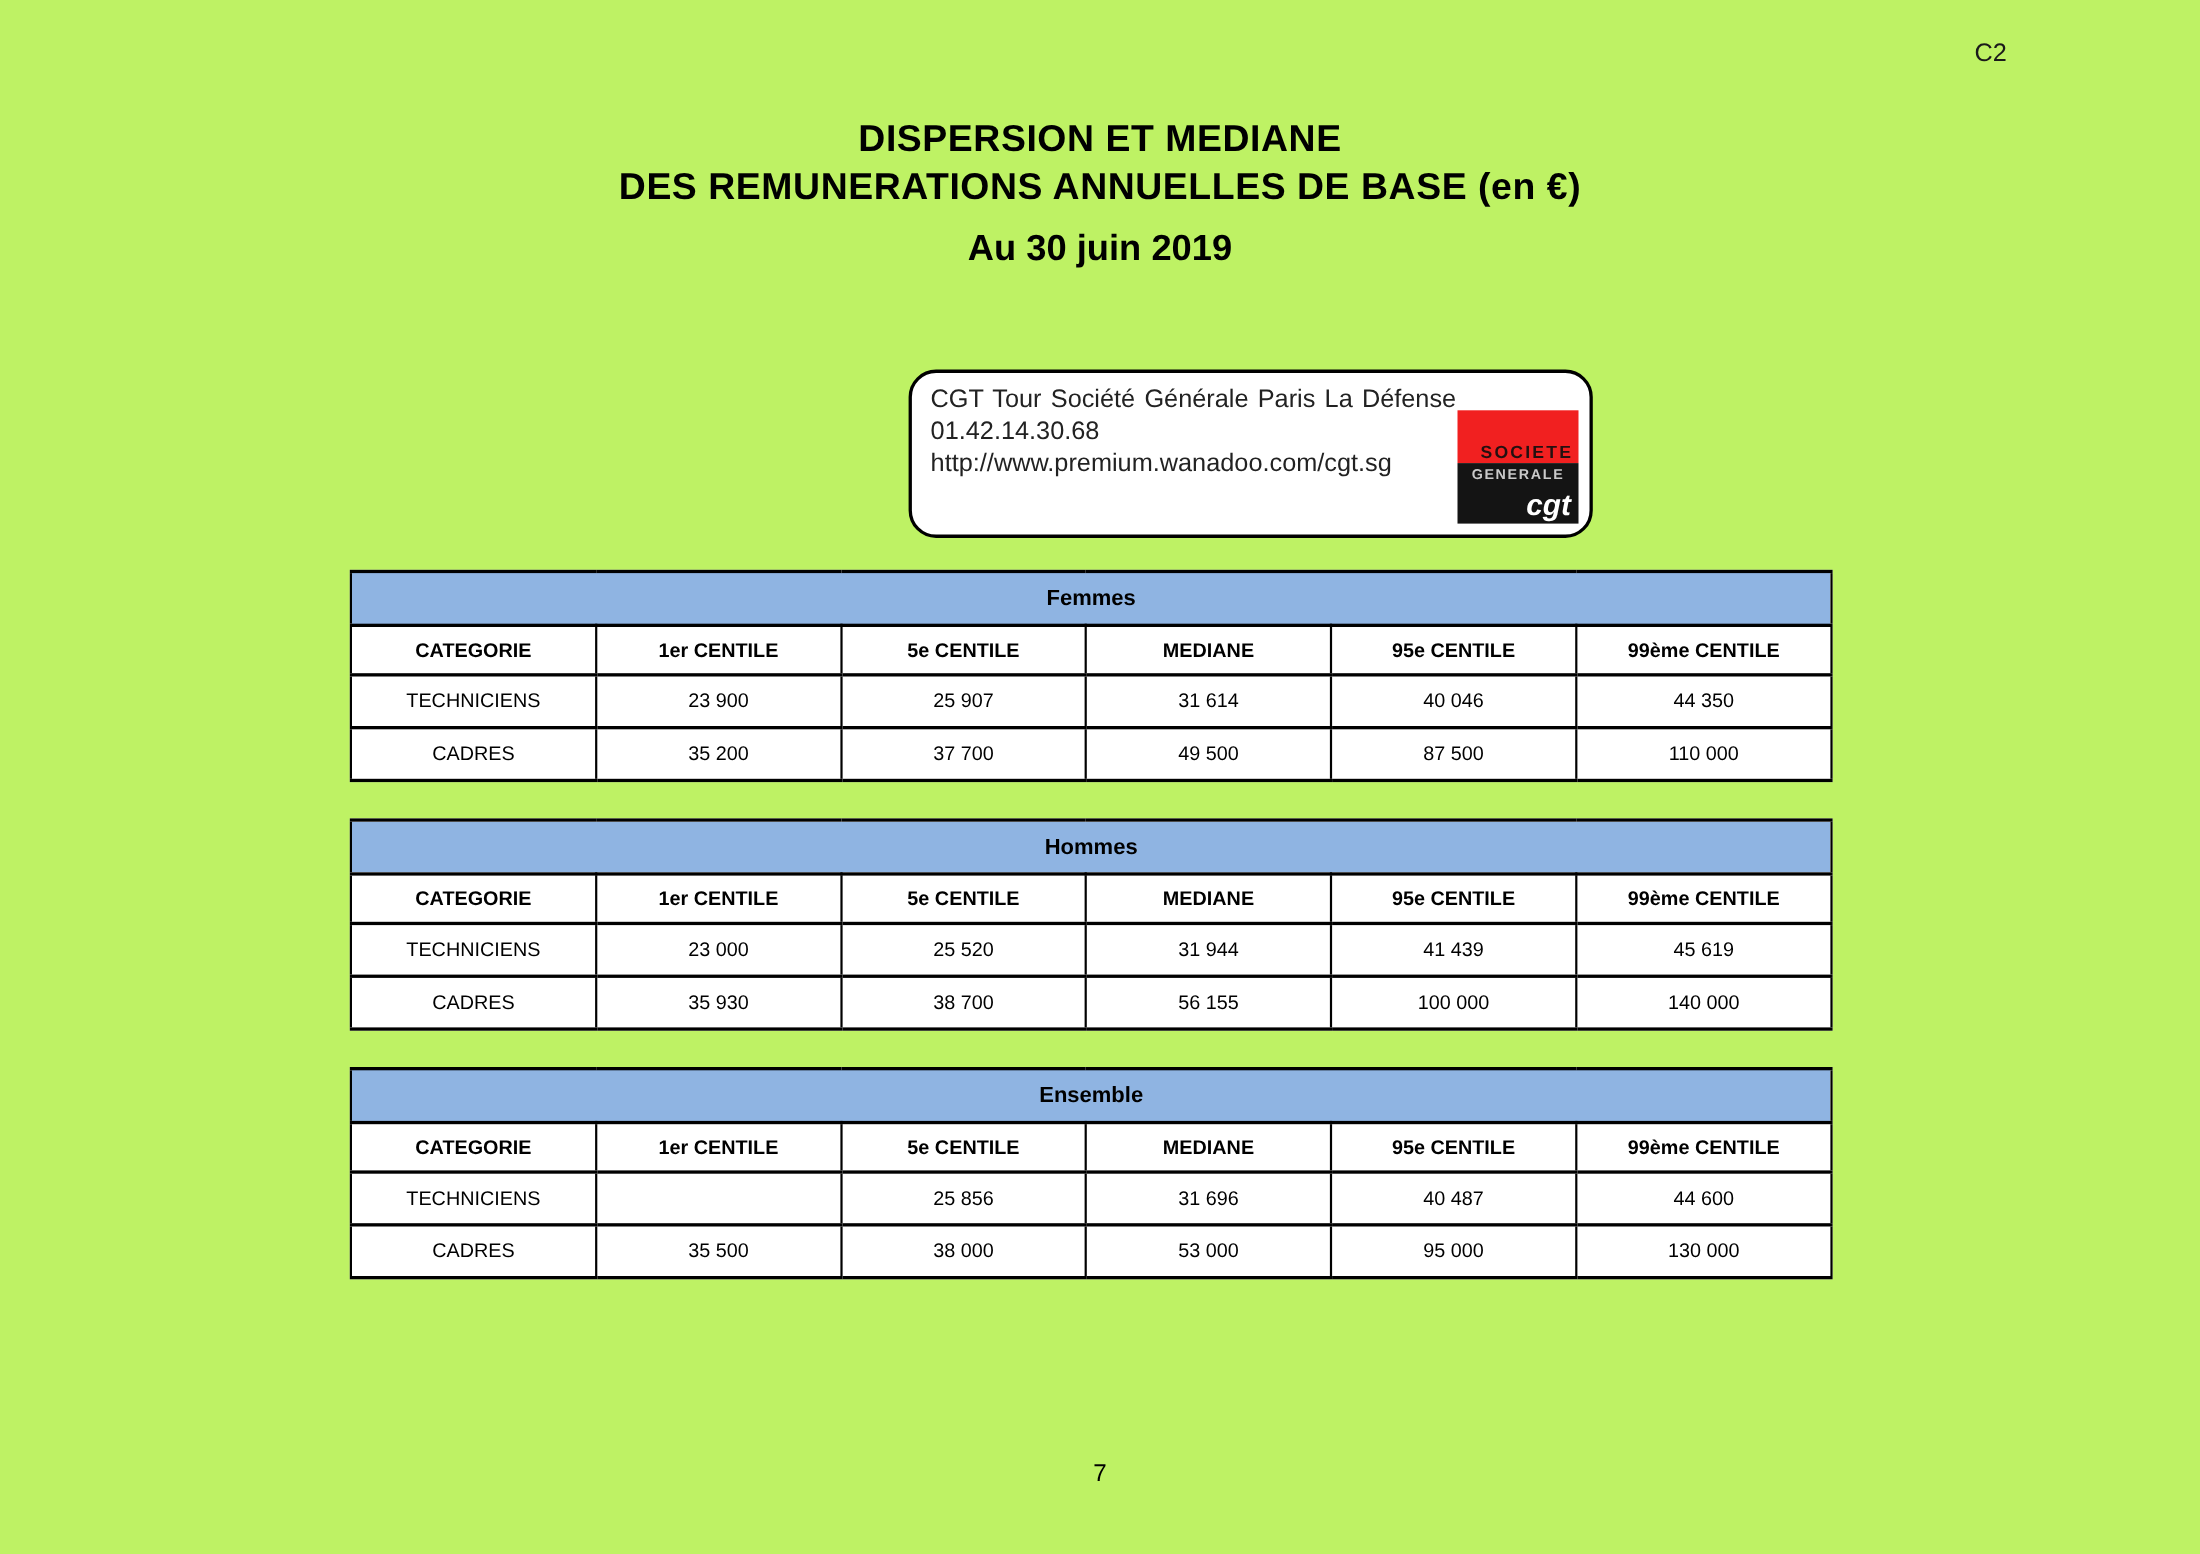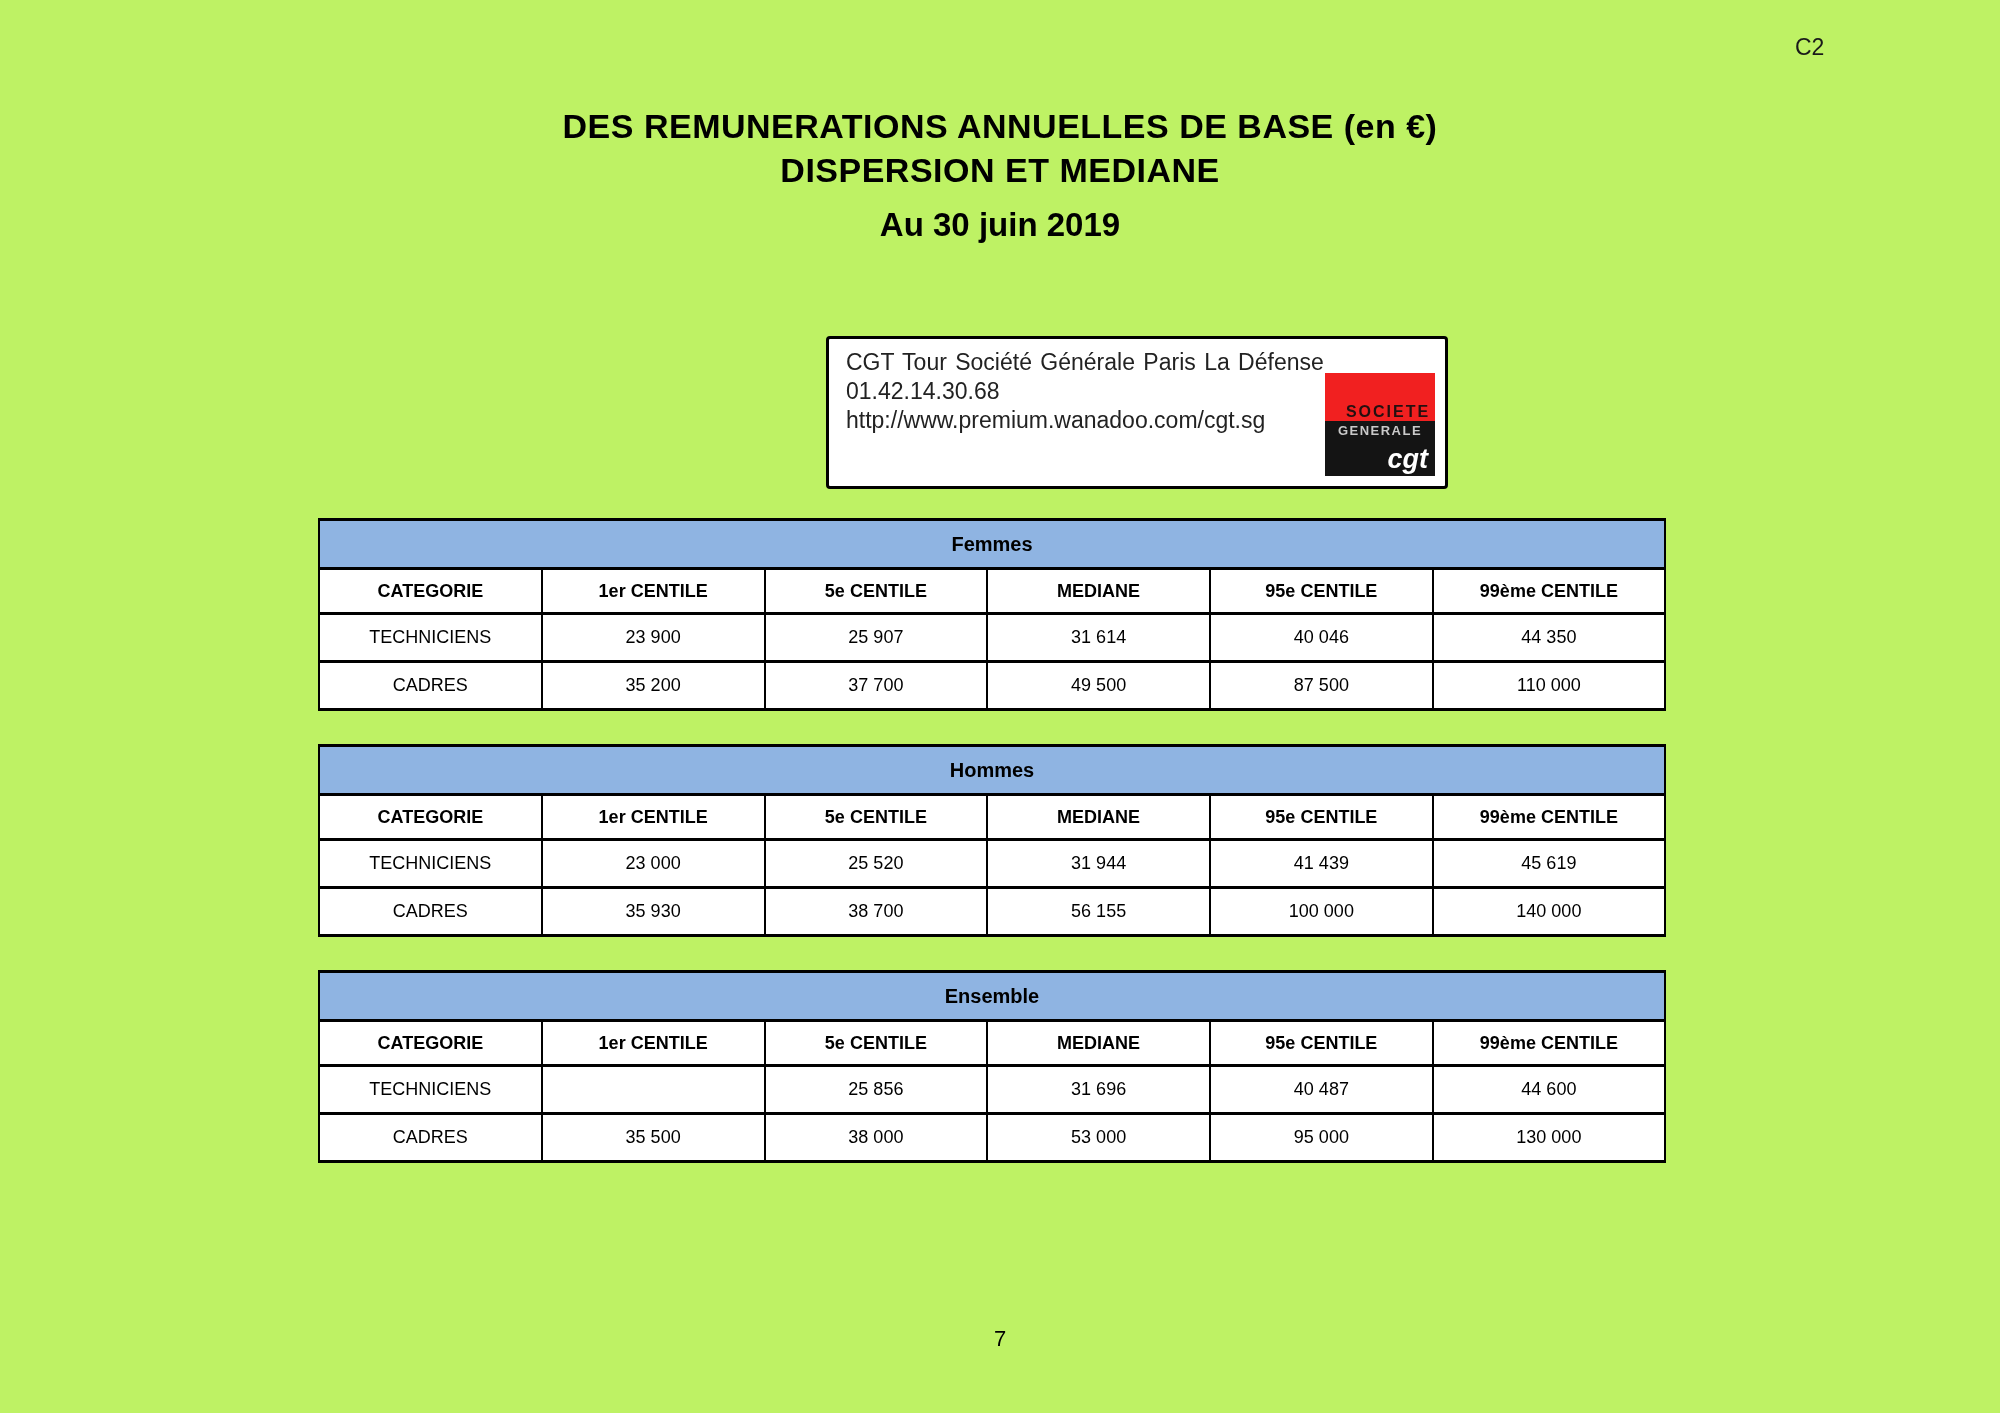--- a/index.html
+++ b/index.html
@@ -48,21 +48,21 @@
   }
 
   
   .contact-box {
     position: absolute;
     left: 826px;
     top: 336px;
     width: 622px;
     height: 153px;
     border: 3px solid #000000;
-    border-radius: 4px;
+    border-radius: 25px;
     background: #ffffff;
   }
   .contact-text {
     position: absolute;
     left: 17px;
     top: 9px;
     font-size: 23px;
     line-height: 29px;
     word-spacing: 2px;
     color: #222222;
@@ -175,22 +175,22 @@
   }
 </style>
 </head>
 <body>
 
 <div class="page">
 
   <div class="corner-label">C2</div>
 
   <div class="title-block">
+    <div>DISPERSION ET MEDIANE</div>
     <div>DES REMUNERATIONS ANNUELLES DE BASE (en €)</div>
-    <div>DISPERSION ET MEDIANE</div>
   </div>
 
   <div class="subtitle">Au 30 juin 2019</div>
 
   <div class="contact-box">
     <div class="contact-text">
       <div>CGT Tour Société Générale Paris La Défense</div>
       <div>01.42.14.30.68</div>
       <div>http://www.premium.wanadoo.com/cgt.sg</div>
     </div>

